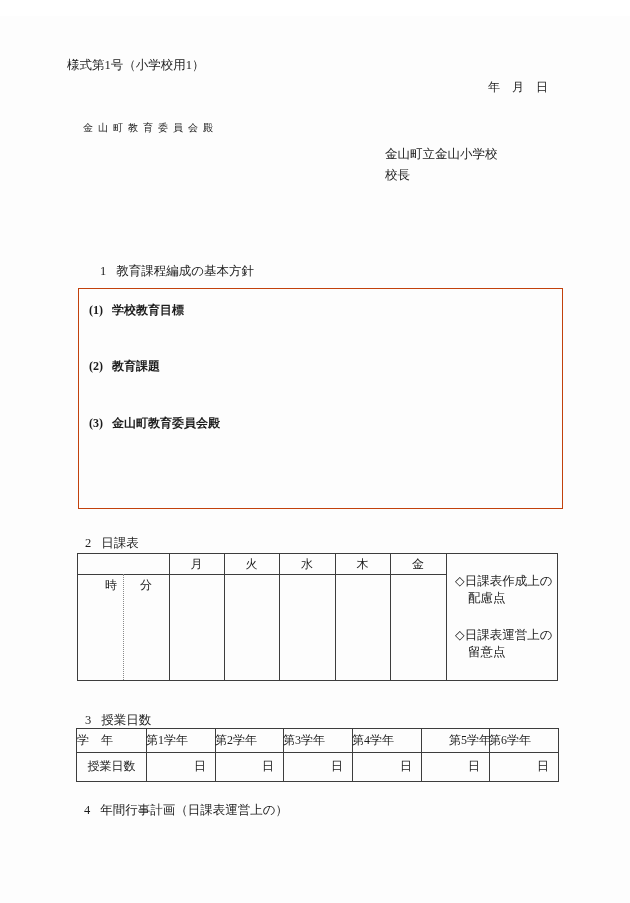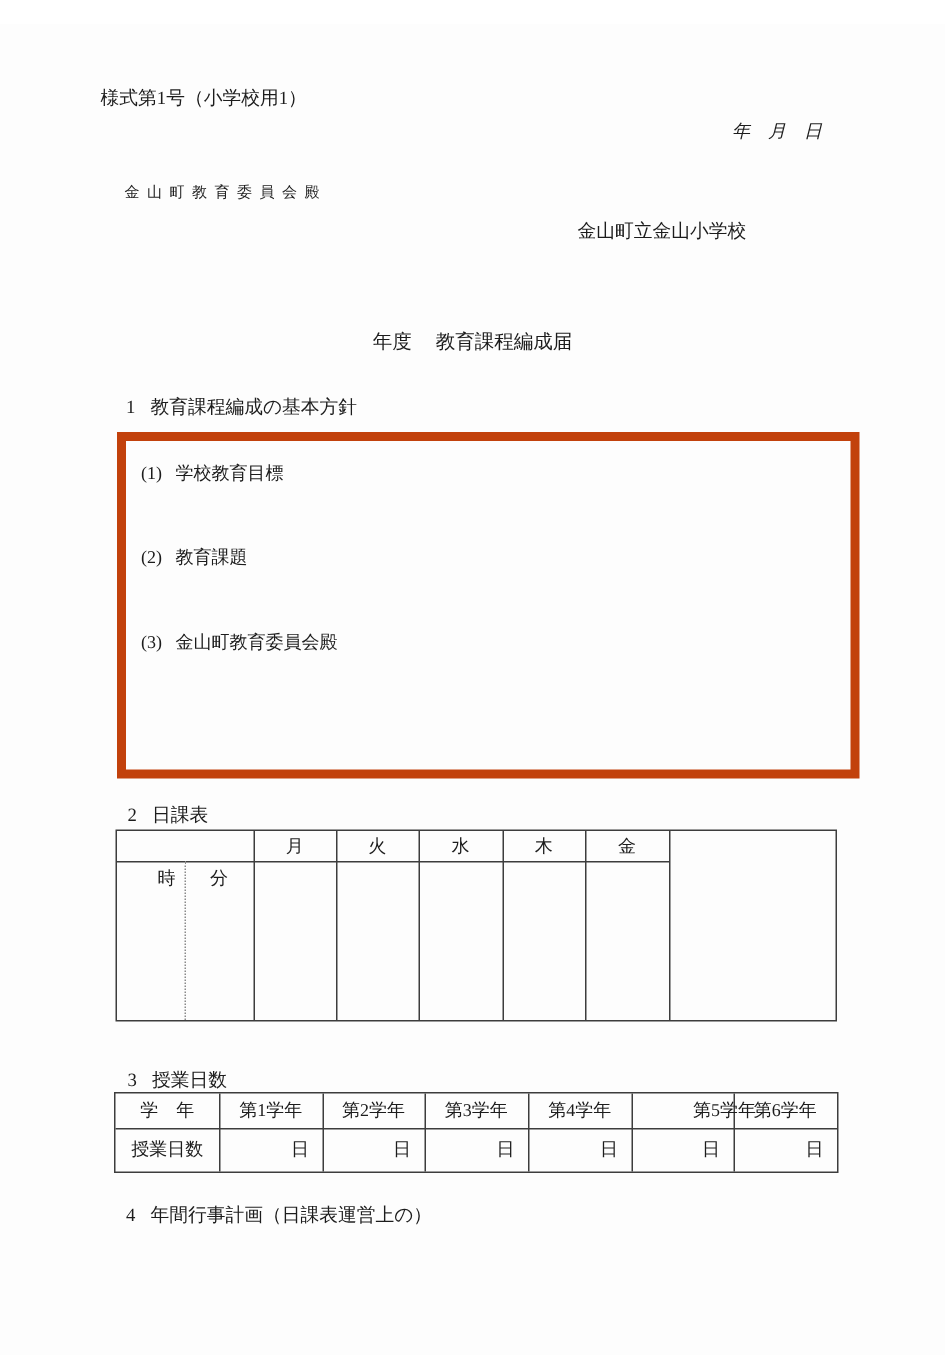--- a/index.html
+++ b/index.html
@@ -9,38 +9,38 @@
     background:#fdfdfd;
     font-family:"Liberation Serif","DejaVu Serif",serif;
     color:#1c1c1c;
     overflow:hidden;
     margin:16px auto;
   }
   .abs { position:absolute; }
 
   
   #form-number { left:67px; top:41px; font-size:12.5px; }
-  #date-line   { left:488px; top:63px; font-size:12px;font-style:italic; }
+  #date-line   { left:488px; top:63px; font-size:12px; }
   #addressee   { left:83px; top:105px; font-size:10px; letter-spacing:5px; }
   #sender      { left:385px; top:128px; font-size:12.5px; line-height:21px; }
 
   
   #doc-title { left:0; top:203px; width:630px; text-align:center; font-size:13px; }
   #doc-title .t-main { margin-left:16px; }
 
   
   .section-heading { font-size:12.5px; white-space:nowrap; }
   .section-heading .sh-title { margin-left:10px; }
-  #s1-heading { left:84px; top:247px; }
+  #s1-heading { left:100px; top:247px; }
   #s2-heading { left:85px; top:519px; }
   #s3-heading { left:85px; top:696px; }
   #s4-heading { left:84px; top:786px; }
 
   
-  #policy-box { left:78px; top:272px; width:483px; height:219px; border:6px solid #c2410c; }
+  #policy-box { left:78px; top:272px; width:483px; height:219px; border:1px solid #c2410c;font-weight:bold; }
   .policy-item { position:absolute; left:10px; font-size:12px; white-space:nowrap; }
   .policy-item .pi-label { margin-left:9px; }
   #policy-item-1 { top:13px; }
   #policy-item-2 { top:69px; }
   #policy-item-3 { top:126px; }
 
   
   #sched-table { left:77px; top:537px; width:479px; height:126px; border:1px solid #3d3d3d; font-size:12px; }
   .st-hline { position:absolute; left:0; top:20px; width:368px; height:0; border-top:1px solid #3d3d3d; }
   .st-v { position:absolute; top:0; bottom:0; width:0; border-left:1px solid #3d3d3d; }
@@ -59,43 +59,41 @@
   .note-item + .note-item { margin-top:20px; }
   .note-line1 { white-space:nowrap; }
   .note-line2 { padding-left:13px; }
 
   
   #days-table { left:76px; top:712px; width:481px; height:52px; border:1px solid #3d3d3d; font-size:12px; }
   .dt-hline { position:absolute; left:0; top:23px; width:481px; height:0; border-top:1px solid #3d3d3d; }
   .dt-v { position:absolute; top:0; bottom:0; width:0; border-left:1px solid #3d3d3d; }
   .dt-va { left:69px; }  .dt-vb { left:138px; } .dt-vc { left:206px; }
   .dt-vd { left:275px; } .dt-ve { left:344px; } .dt-vf { left:412px; }
-  .dt-h-cell { position:absolute; top:0; height:23px; line-height:23px; text-align:center; }
+  .dt-h-cell { position:absolute; top:0; height:23px; line-height:23px; }
   .dt-c0 { left:0;   width:69px; } .dt-c1 { left:69px;  width:69px; }
   .dt-c2 { left:138px; width:68px; } .dt-c3 { left:206px; width:69px; }
   .dt-c4 { left:275px; width:69px; } .dt-c5 { left:344px; width:68px;padding-left:28px; }
   .dt-c6 { left:412px; width:69px; }
   .dt-label { position:absolute; top:23px; height:29px; line-height:29px; text-align:center; }
   .dt-unit  { position:absolute; top:23px; height:29px; line-height:29px; text-align:right; padding-right:9px; box-sizing:border-box; }
 </style>
 </head>
 <body>
 
 <div class="page">
 
   <div class="abs" id="form-number">様式第1号（小学校用1）</div>
   <div class="abs" id="date-line">年　月　日</div>
   <div class="abs" id="addressee">金山町教育委員会殿</div>
   <div class="abs" id="sender">
     <div>金山町立金山小学校</div>
+    <div>校長</div>
   </div>
 
-  <div class="abs" id="doc-title">
-    <span class="t-prefix">年度</span><span class="t-main">教育課程編成届</span>
-  </div>
 
   <div class="abs section-heading" id="s1-heading">
     <span class="sh-num">1</span><span class="sh-title">教育課程編成の基本方針</span>
   </div>
 
   <div class="abs" id="policy-box">
     <div class="policy-item" id="policy-item-1">
       <span class="pi-num">(1)</span><span class="pi-label">学校教育目標</span>
     </div>
     <div class="policy-item" id="policy-item-2">
@@ -122,20 +120,30 @@
 
     <div class="st-day st-day1">月</div>
     <div class="st-day st-day2">火</div>
     <div class="st-day st-day3">水</div>
     <div class="st-day st-day4">木</div>
     <div class="st-day st-day5">金</div>
 
     <div class="st-hour">時</div>
     <div class="st-min">分</div>
 
+    <div class="st-notes">
+      <div class="note-item">
+        <div class="note-line1"><span>◇</span><span>日課表作成上の</span></div>
+        <div class="note-line2">配慮点</div>
+      </div>
+      <div class="note-item">
+        <div class="note-line1"><span>◇</span><span>日課表運営上の</span></div>
+        <div class="note-line2">留意点</div>
+      </div>
+    </div>
   </div>
 
   <div class="abs section-heading" id="s3-heading">
     <span class="sh-num">3</span><span class="sh-title">授業日数</span>
   </div>
 
   <div class="abs" id="days-table">
     <div class="dt-hline"></div>
     <div class="dt-v dt-va"></div>
     <div class="dt-v dt-vb"></div>

